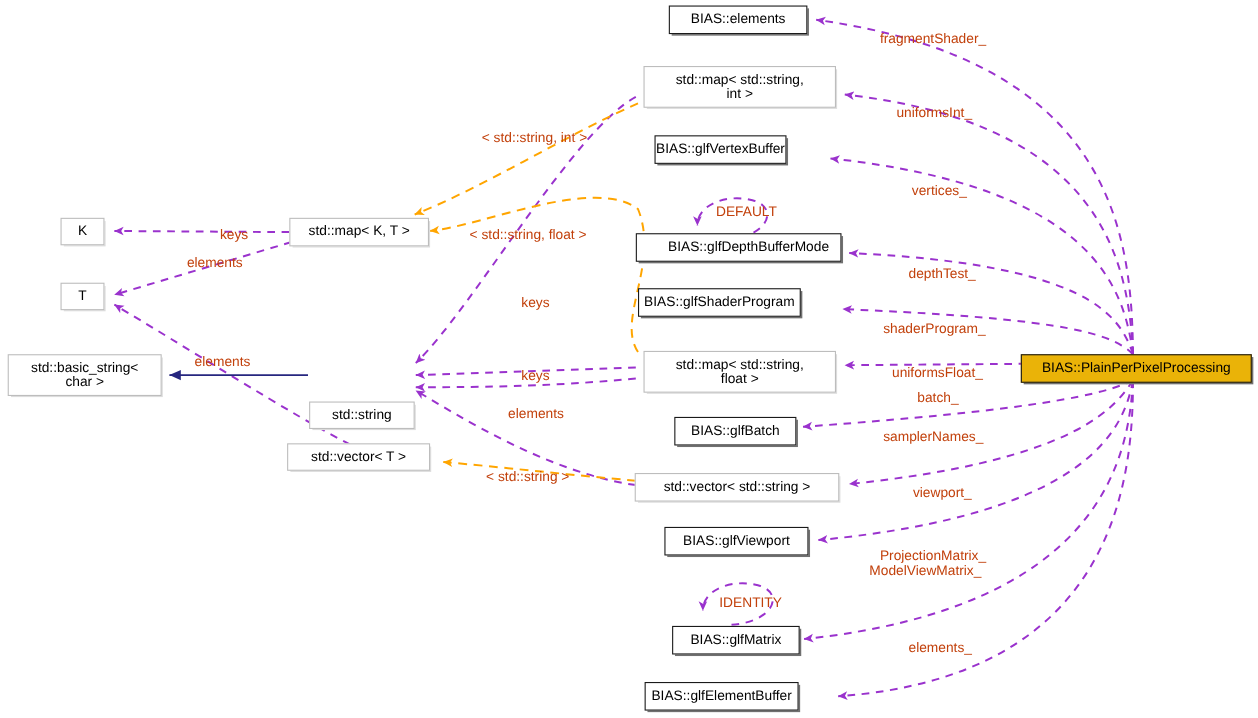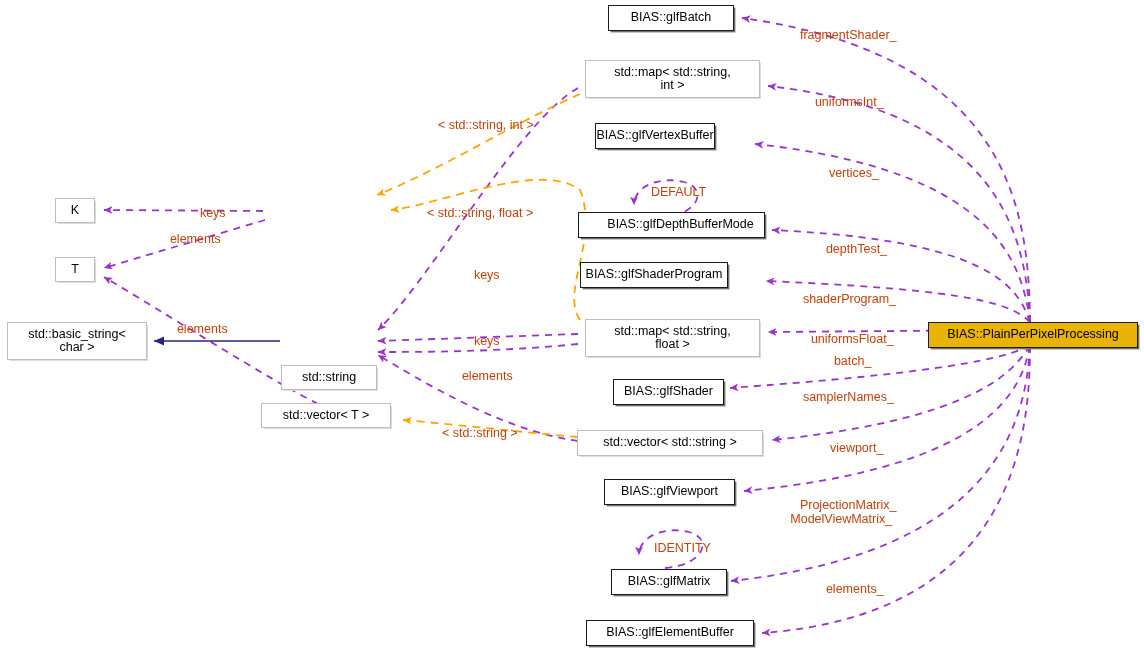--- a/index.html
+++ b/index.html
@@ -136,21 +136,21 @@
 
       <path d="M578,437 C520,432 450,424 403,420"></path>
     </g>
 
     <g fill="none" stroke="#26267f" stroke-width="1.7" marker-end="url(#arrB)">
       <path d="M280,341 L154,341"></path>
     </g>
   </svg>
 
   <div class="node cls" style="left:608px; top:5px; width:126px; height:26px;">
-    <span>BIAS::glfBatch</span>
+    <span>BIAS::elements</span>
   </div>
 
   <div class="node tmpl" style="left:585px; top:60px; width:175px; height:38px;">
     <span>std::map&lt; std::string,
 int &gt;</span>
   </div>
 
   <div class="node cls" style="left:595px; top:123px; width:120px; height:26px;">
     <span>BIAS::glfVertexBuffer</span>
   </div>
@@ -162,43 +162,46 @@
   <div class="node cls" style="left:580px; top:262px; width:148px; height:26px;">
     <span>BIAS::glfShaderProgram</span>
   </div>
 
   <div class="node tmpl" style="left:585px; top:319px; width:175px; height:38px;">
     <span>std::map&lt; std::string,
 float &gt;</span>
   </div>
 
   <div class="node cls" style="left:613px; top:379px; width:111px; height:26px;">
-    <span>BIAS::glfShader</span>
+    <span>BIAS::glfBatch</span>
   </div>
 
   <div class="node tmpl" style="left:577px; top:430px; width:186px; height:26px;">
     <span>std::vector&lt; std::string &gt;</span>
   </div>
 
   <div class="node cls" style="left:604px; top:479px; width:131px; height:26px;">
     <span>BIAS::glfViewport</span>
   </div>
 
   <div class="node cls" style="left:611px; top:569px; width:116px; height:26px;">
     <span>BIAS::glfMatrix</span>
   </div>
 
-  <div class="node cls" style="left:586px; top:620px; width:168px; height:26px;">
+  <div class="node cls" style="left:586px; top:620px; width:140px; height:26px;">
     <span>BIAS::glfElementBuffer</span>
   </div>
 
   <div class="node focus" style="left:928px; top:322px; width:210px; height:26px;">
     <span>BIAS::PlainPerPixelProcessing</span>
   </div>
 
+  <div class="node tmpl" style="left:263px; top:198px; width:127px; height:26px;">
+    <span>std::map&lt; K, T &gt;</span>
+  </div>
 
   <div class="node tmpl" style="left:55px; top:198px; width:40px; height:25px;">
     <span>K</span>
   </div>
 
   <div class="node tmpl" style="left:55px; top:257px; width:40px; height:25px;">
     <span>T</span>
   </div>
 
   <div class="node tmpl" style="left:7px; top:322px; width:140px; height:38px;">

